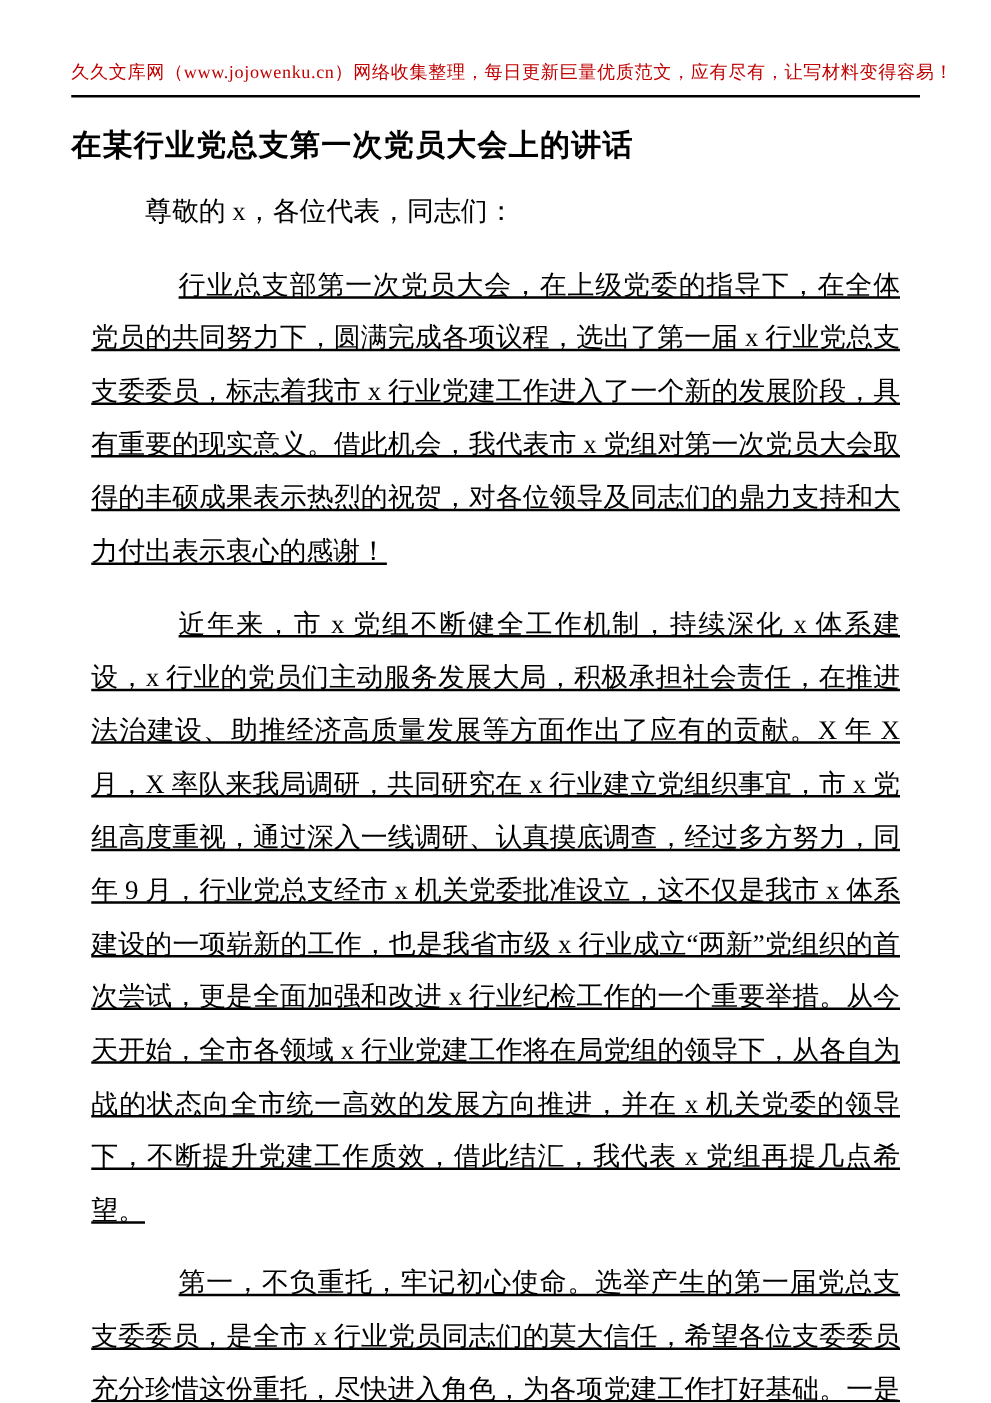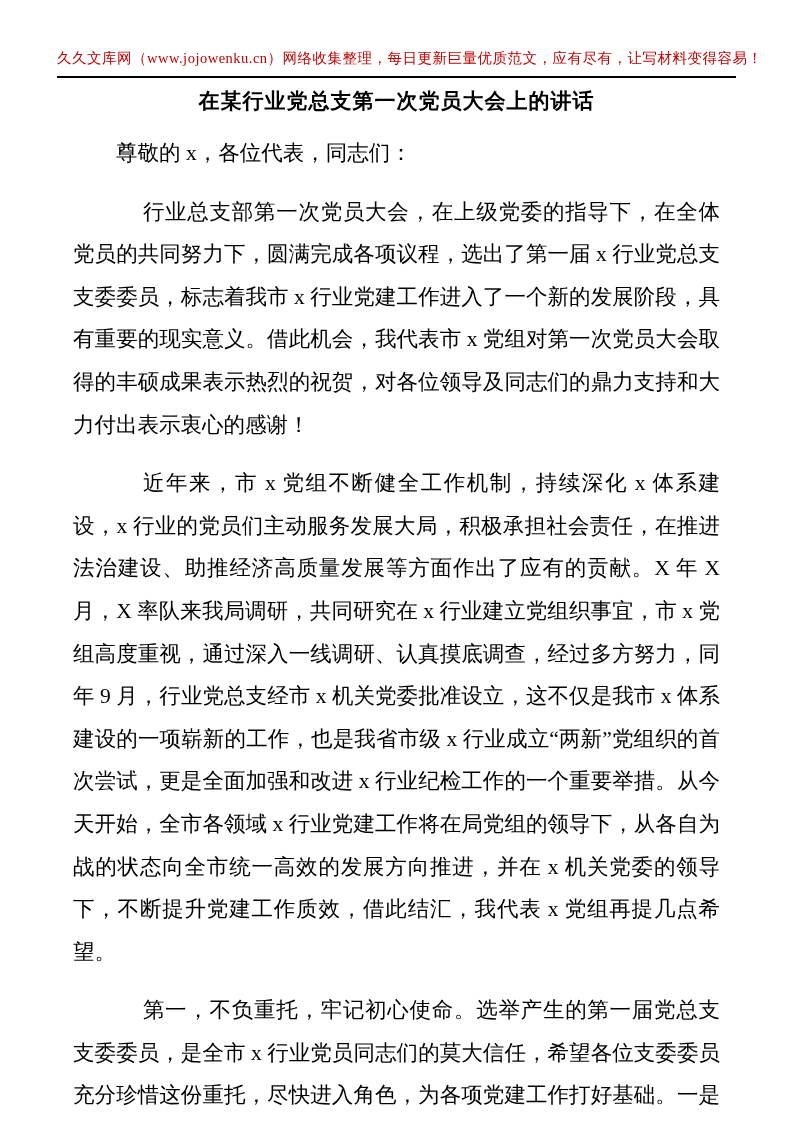--- a/index.html
+++ b/index.html
@@ -23,39 +23,39 @@
     text-align: center;
     color: var(--header-text, #c00000);
     font-size: 14.5px;
     line-height: 24px;
     letter-spacing: 0.5px;
     padding-bottom: 6px;
     border-bottom: 2px solid var(--rule, #000000);
     white-space: nowrap;
   }
   .doc-title {
-    margin: 8px 0 0 0;
-    text-align: center;
-    font-size: 21px;
+    margin: 24px 0 0 0;
+    text-align: left;
+    font-size: 24px;
     font-weight: bold;
     line-height: 30px;
     letter-spacing: 1px;
   }
   .doc-body {
     margin-top: 9px;
   }
   .doc-body p {
     margin: 16px;
     font-size: 21.5px;
     line-height: 42.6px;
     text-align: justify;
     word-break: break-all;
   }
   .salutation { text-indent: 2em; }
-  .para { text-indent: 3.25em; }
+  .para { text-indent: 3.25em; text-decoration: underline; }
 </style>
 </head>
 <body>
 
 <div class="page" style="--header-text: #c00000; --body-text: #000000; --rule: #000000; --bg: #ffffff;">
 
   <div class="doc-header">久久文库网（www.jojowenku.cn）网络收集整理，每日更新巨量优质范文，应有尽有，让写材料变得容易！</div>
 
   <h1 class="doc-title">在某行业党总支第一次党员大会上的讲话</h1>
 

